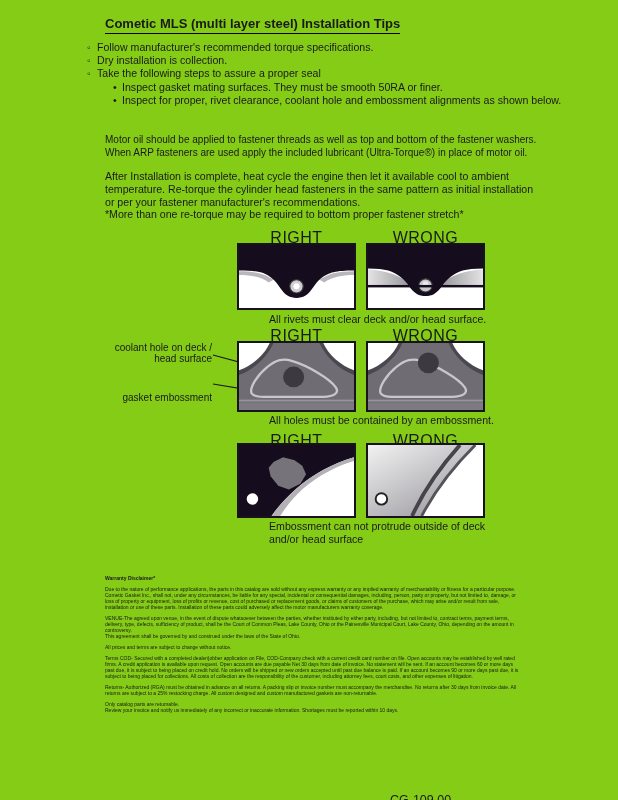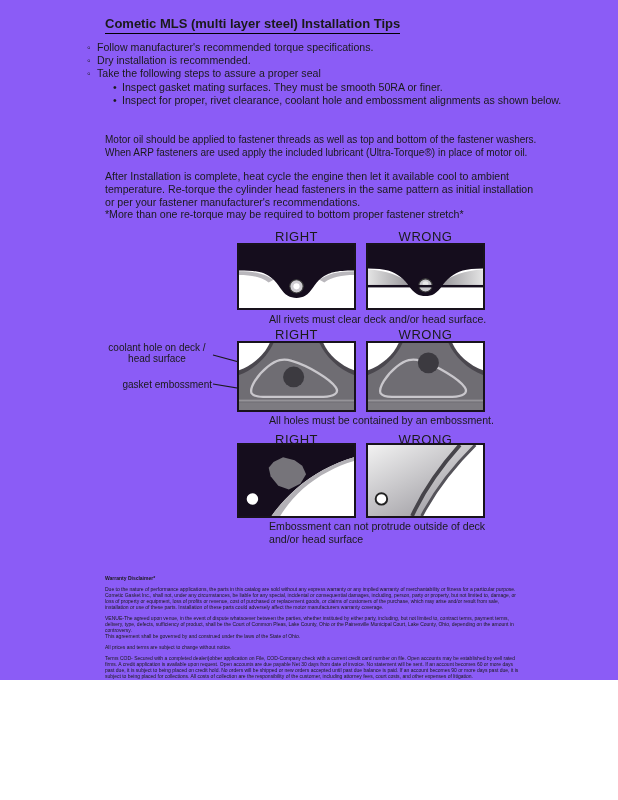--- a/index.html
+++ b/index.html
@@ -1,50 +1,50 @@
 <!DOCTYPE html>
 <html><head>
 <meta charset="utf-8">
 <style>
   html,body{margin:0;padding:0;background:#fff;}
-  .page{position:relative;width:618px;height:680px;background:#8b5cf6;
+  .page{position:relative;width:618px;height:800px;background:#84cc16;
         font-family:"Liberation Sans",sans-serif;color:#1a1a1a;overflow:hidden;}
 
   .title{position:absolute;left:105px;top:16px;font-size:13px;font-weight:bold;
          border-bottom:1.5px solid #000;padding-bottom:2px;white-space:nowrap;}
 
   .tips{position:absolute;left:87px;top:41px;font-size:10.6px;line-height:13.2px;}
   .tips .row{display:flex;}
   .tips .marker{width:10px;flex:0 0 10px;text-align:left;}
   .tips .sub{padding-left:26px;}
   .tips .sub .marker{width:9px;flex:0 0 9px;}
 
   .diesel-h{position:absolute;left:105px;top:115px;font-size:12px;font-weight:bold;}
   .diesel-p1{position:absolute;left:105px;top:133px;width:432px;font-size:10px;line-height:13px;}
   .diesel-p2{position:absolute;left:105px;top:170px;width:432px;font-size:10.6px;line-height:13px;}
   .diesel-note{position:absolute;left:105px;top:208px;width:432px;font-size:10.6px;}
 
   .pair{position:absolute;left:237px;width:260px;}
-  .dlabel{position:absolute;top:0;width:119px;text-align:center;font-size:13px;letter-spacing:.5px;}
+  .dlabel{position:absolute;top:0;width:119px;text-align:center;font-size:16px;letter-spacing:.5px;}
   .dlabel.w{left:129px;} .dlabel.r{left:0;}
   .panel{position:absolute;border:2px solid #18121c;background:#fff;}
   .panel.r{left:0;} .panel.w{left:129px;}
   .panel svg{display:block;}
   .caption{position:absolute;left:0;font-size:10.6px;line-height:12.5px;margin-left:32px;}
 
   .pair1{top:229px;} .pair1 .panel{top:14px;width:115px;height:63px;}
   .pair1 .caption{top:84px;white-space:nowrap;}
   .pair2{top:327px;} .pair2 .panel{top:14px;width:115px;height:67px;}
   .pair2 .caption{top:87px;white-space:nowrap;}
   .pair3{top:432px;} .pair3 .panel{top:11px;width:115px;height:71px;}
   .pair3 .caption{top:88px;width:238px;}
 
   .side-label{position:absolute;text-align:right;font-size:10px;line-height:11px;width:110px;left:102px;}
-  .side-label.l1{top:342px;text-align:center;}
-  .side-label.l2{top:379px;}
+  .side-label.l1{top:342px;}
+  .side-label.l2{top:392px;}
   .leader-overlay{position:absolute;left:212px;top:347px;width:92px;height:56px;}
 
   .fine{position:absolute;left:105px;top:575px;width:414px;font-size:5px;line-height:6px;}
   .fine .fp{margin-bottom:5px;}
   .fine .fh{font-weight:bold;margin-bottom:5px;}
 
   .footer-code{position:absolute;left:390px;top:758px;font-size:12.5px;margin-top:35px;}
 </style>
 </head>
 <body>
@@ -53,21 +53,21 @@
 
   <div class="title">Cometic MLS (multi layer steel) Installation Tips</div>
 
   <div class="tips">
     <div class="row">
       <span class="marker">◦</span>
       <span>Follow manufacturer's recommended torque specifications.</span>
     </div>
     <div class="row">
       <span class="marker">◦</span>
-      <span>Dry installation is recommended.</span>
+      <span>Dry installation is collection.</span>
     </div>
     <div class="row">
       <span class="marker">◦</span>
       <span>Take the following steps to assure a proper seal</span>
     </div>
     <div class="row sub">
       <span class="marker">•</span>
       <span>Inspect gasket mating surfaces.  They must be smooth 50RA or finer.</span>
     </div>
     <div class="row sub">

